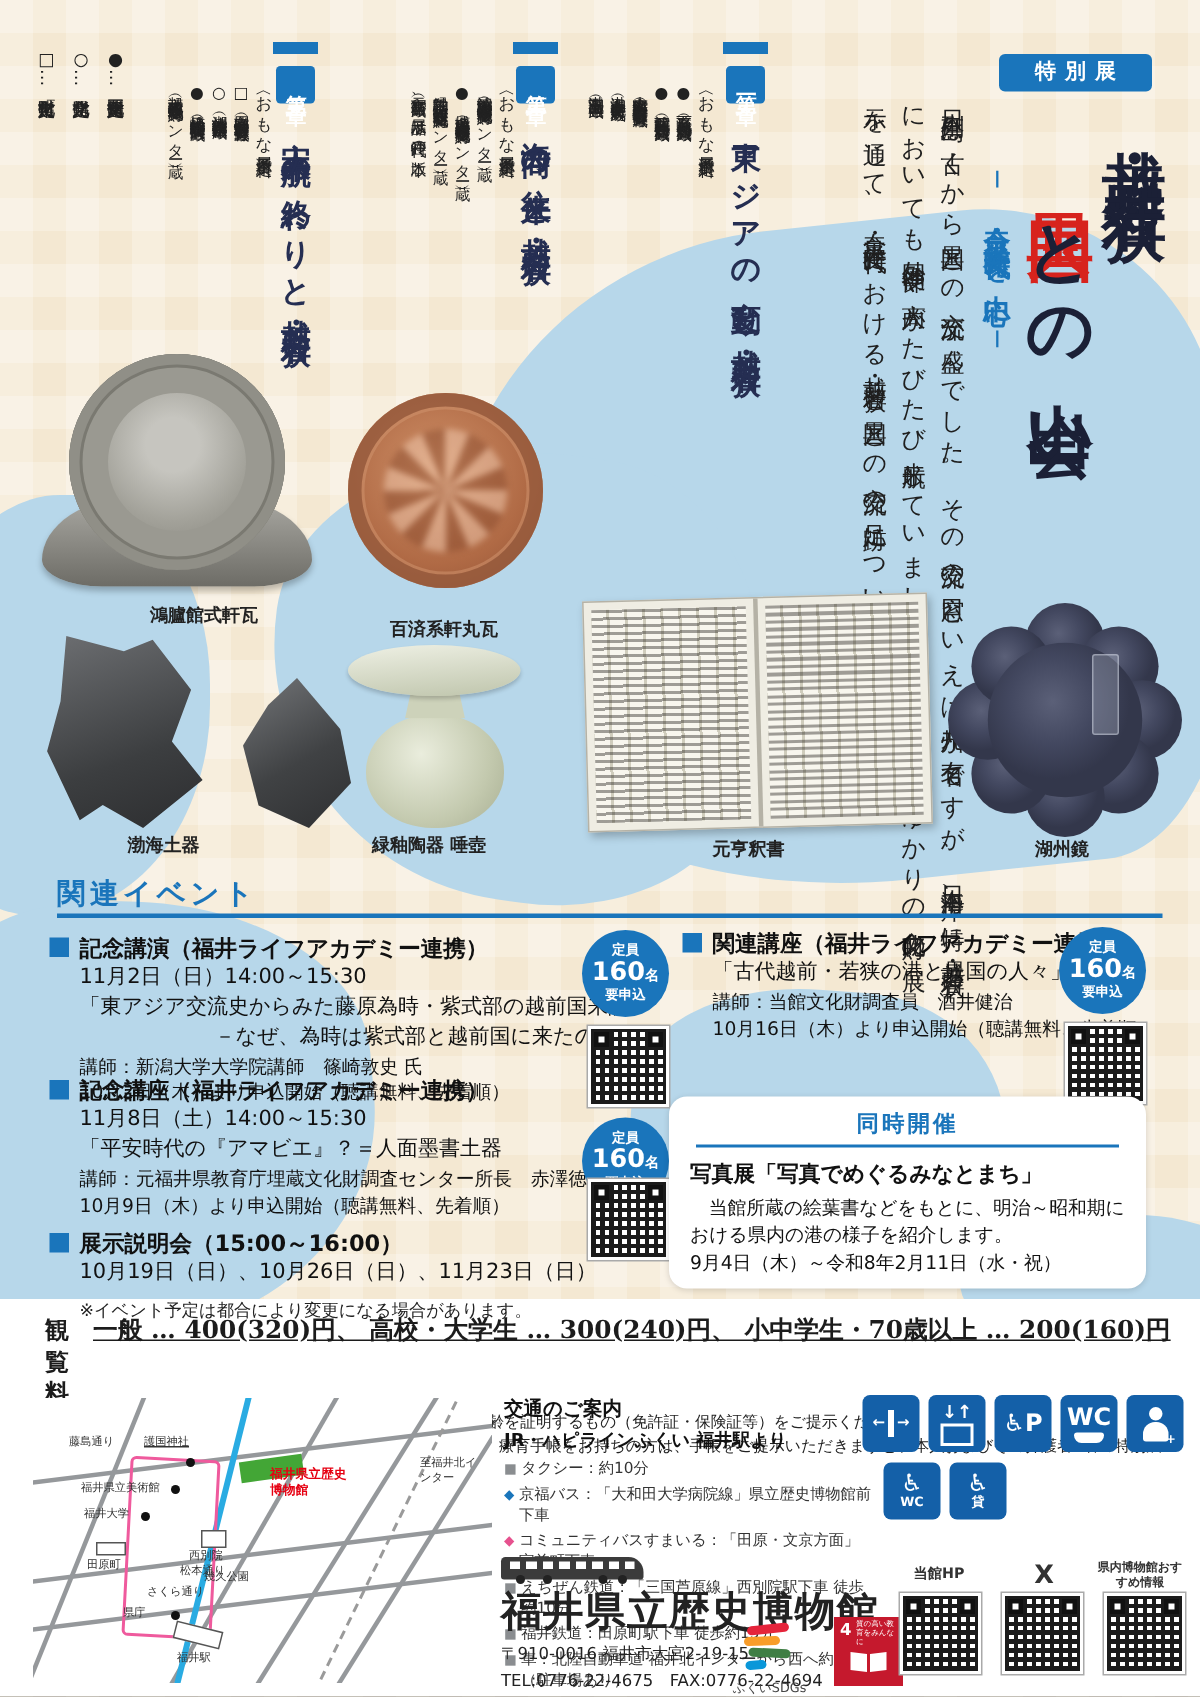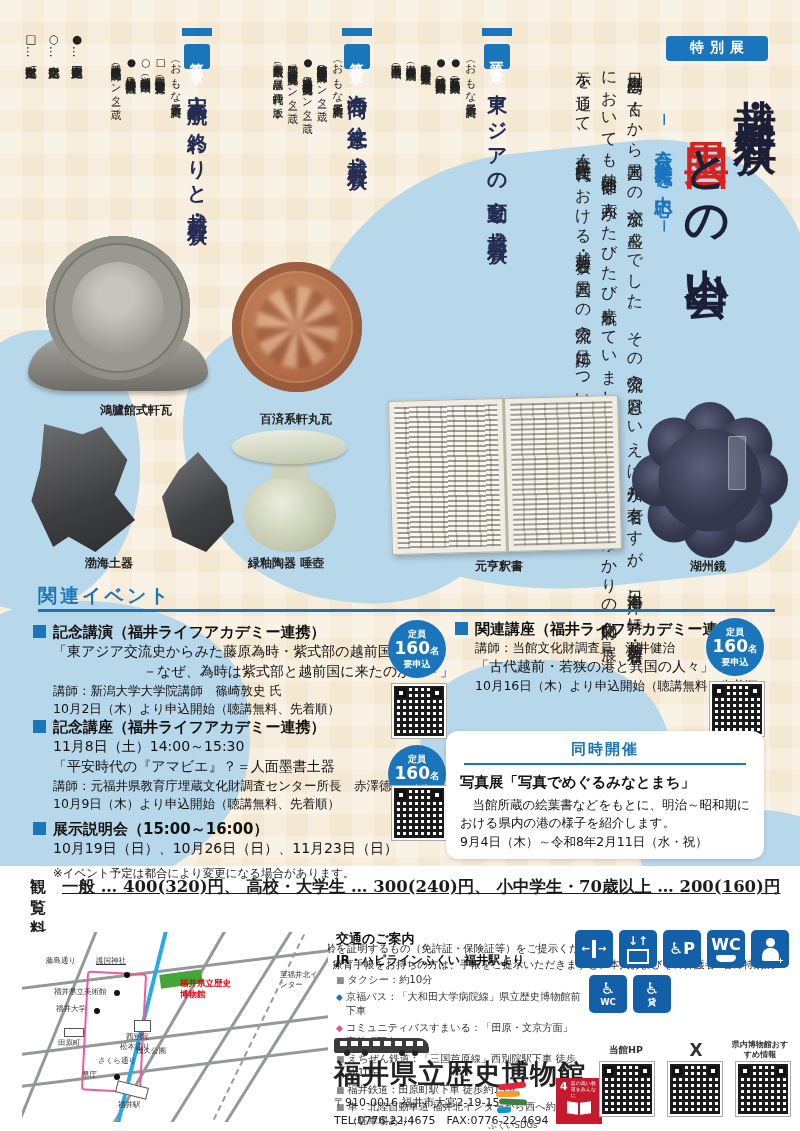--- a/index.html
+++ b/index.html
@@ -300,20 +300,21 @@
   <div class="cap" style="left:690px;top:558px;">湖州鏡</div>
 
   <div class="ev-header">関連イベント</div>
   <div class="ev-rule"></div>
 
   <div class="event ev1">
     <div class="ev-title">
         <span class="sq"></span>
         <span>記念講演（福井ライフアカデミー連携）</span>
       </div>
+    <div class="ev-line">11月2日（日）14:00～15:30</div>
     <div class="ev-line">「東アジア交流史からみた藤原為時・紫式部の越前国来訪</div>
     <div class="ev-line indent1">－なぜ、為時は紫式部と越前国に来たのか？－」</div>
     <div class="ev-line lect">講師：新潟大学大学院講師　篠崎敦史 氏</div>
     <div class="ev-line apply">10月2日（木）より申込開始（聴講無料、先着順）</div>
   </div>
 
   <div class="event ev2">
     <div class="ev-title">
         <span class="sq"></span>
         <span>記念講座（福井ライフアカデミー連携）</span>
@@ -331,22 +332,22 @@
       </div>
     <div class="ev-line">10月19日（日）、10月26日（日）、11月23日（日）</div>
     <div class="ev-note">※イベント予定は都合により変更になる場合があります。</div>
   </div>
 
   <div class="event ev4">
     <div class="ev-title">
         <span class="sq"></span>
         <span>関連講座（福井ライフアカデミー連携）</span>
       </div>
+    <div class="ev-line">「古代越前・若狭の港と異国の人々」</div>
     <div class="ev-line lect">講師：当館文化財調査員　酒井健治</div>
-    <div class="ev-line">「古代越前・若狭の港と異国の人々」</div>
     <div class="ev-line apply">10月16日（木）より申込開始（聴講無料、先着順）</div>
   </div>
 
   <div class="cap-badge bd1">
     <span class="b1">定員</span>
     <span class="b2"><span>160</span><span class="suf">名</span></span>
     <span class="b3">要申込</span>
   </div>
   <div class="cap-badge bd2">
     <span class="b1">定員</span>

